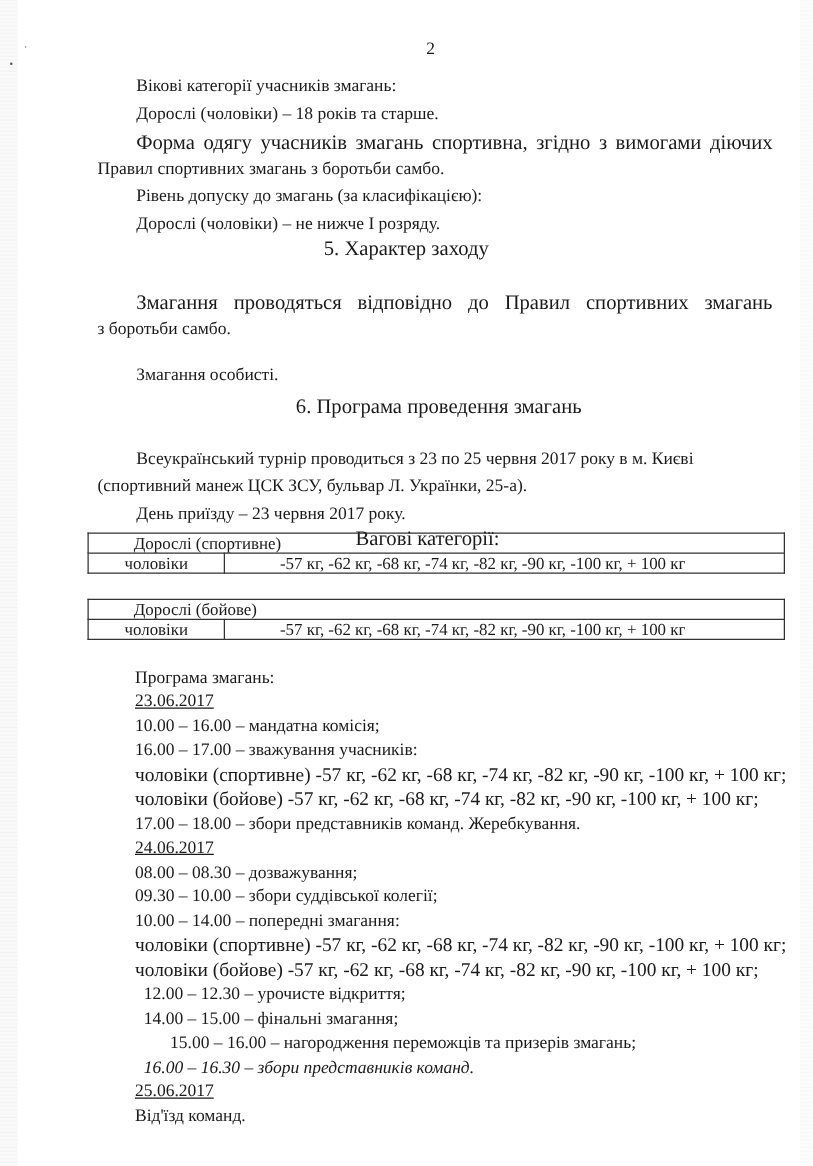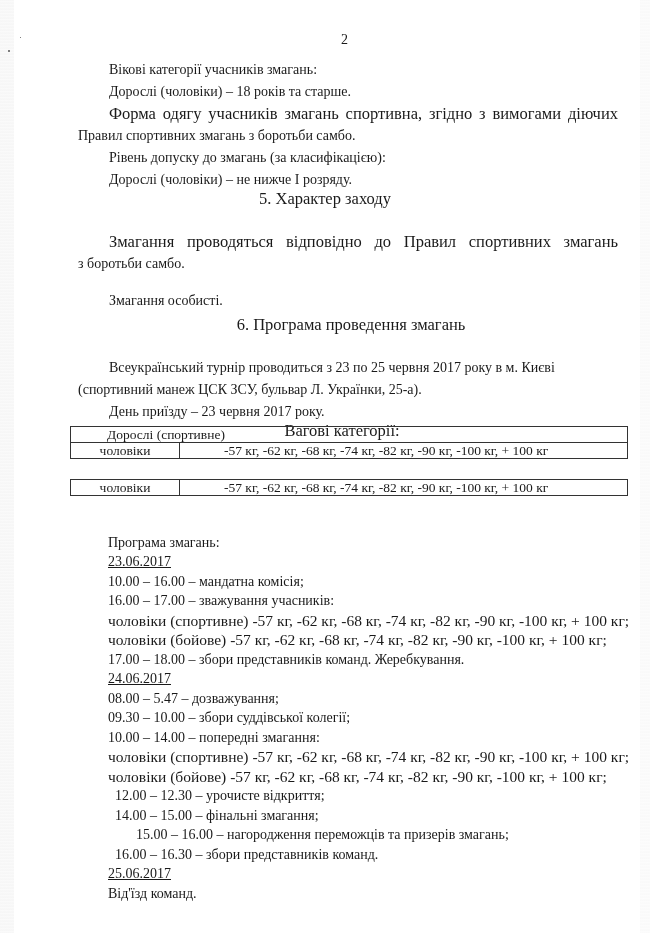--- a/index.html
+++ b/index.html
@@ -73,41 +73,44 @@
       </tr>
   <tr>
     <td class="c1">чоловіки</td>
     <td class="c2">-57 кг, -62 кг, -68 кг, -74 кг, -82 кг, -90 кг, -100 кг, + 100 кг</td>
   </tr>
 </tbody>
   </table>
 
 <table class="wt" style="left:70px;top:479px;width:558px;">
   <tbody>
+      <tr class="hdr">
+        <td colspan="2">Дорослі (бойове)</td>
+      </tr>
   <tr>
     <td class="c1">чоловіки</td>
     <td class="c2">-57 кг, -62 кг, -68 кг, -74 кг, -82 кг, -90 кг, -100 кг, + 100 кг</td>
   </tr>
 </tbody>
   </table>
 
 <div class="line" style="left:108px;top:533px;text-align:right;">Програма змагань:</div>
 
 <div class="line u" style="left:108px;top:552px;">23.06.2017</div>
 <div class="line" style="left:108px;top:572px;">10.00 – 16.00 – мандатна комісія;</div>
 <div class="line" style="left:108px;top:591px;">16.00 – 17.00 – зважування учасників:</div>
 <div class="line sm" style="left:108px;top:611px;">чоловіки (спортивне) -57 кг, -62 кг, -68 кг, -74 кг, -82 кг, -90 кг, -100 кг, + 100 кг;</div>
 <div class="line sm" style="left:108px;top:630px;">чоловіки (бойове) -57 кг, -62 кг, -68 кг, -74 кг, -82 кг, -90 кг, -100 кг, + 100 кг;</div>
 <div class="line" style="left:108px;top:650px;">17.00 – 18.00 – збори представників команд. Жеребкування.</div>
 
 <div class="line u" style="left:108px;top:669px;">24.06.2017</div>
-<div class="line" style="left:108px;top:689px;">08.00 – 5.47 – дозважування;</div>
+<div class="line" style="left:108px;top:689px;">08.00 – 08.30 – дозважування;</div>
 <div class="line" style="left:108px;top:708px;">09.30 – 10.00 – збори суддівської колегії;</div>
 <div class="line" style="left:108px;top:728px;">10.00 – 14.00 – попередні змагання:</div>
 <div class="line sm" style="left:108px;top:747px;">чоловіки (спортивне) -57 кг, -62 кг, -68 кг, -74 кг, -82 кг, -90 кг, -100 кг, + 100 кг;</div>
 <div class="line sm" style="left:108px;top:767px;">чоловіки (бойове) -57 кг, -62 кг, -68 кг, -74 кг, -82 кг, -90 кг, -100 кг, + 100 кг;</div>
 <div class="line" style="left:115px;top:786px;">12.00 – 12.30 – урочисте відкриття;</div>
 <div class="line" style="left:115px;top:806px;">14.00 – 15.00 – фінальні змагання;</div>
 <div class="line" style="left:115px;top:825px;margin-left:21px;">15.00 – 16.00 – нагородження переможців та призерів змагань;</div>
-<div class="line" style="left:115px;top:845px;">16.00 – 16.30 – збори представників команд.</div>
+<div class="line" style="left:115px;top:845px;font-style:italic;">16.00 – 16.30 – збори представників команд.</div>
 
 <div class="line u" style="left:108px;top:864px;">25.06.2017</div>
 <div class="line" style="left:108px;top:884px;">Від'їзд команд.</div>
 
 </body></html>

